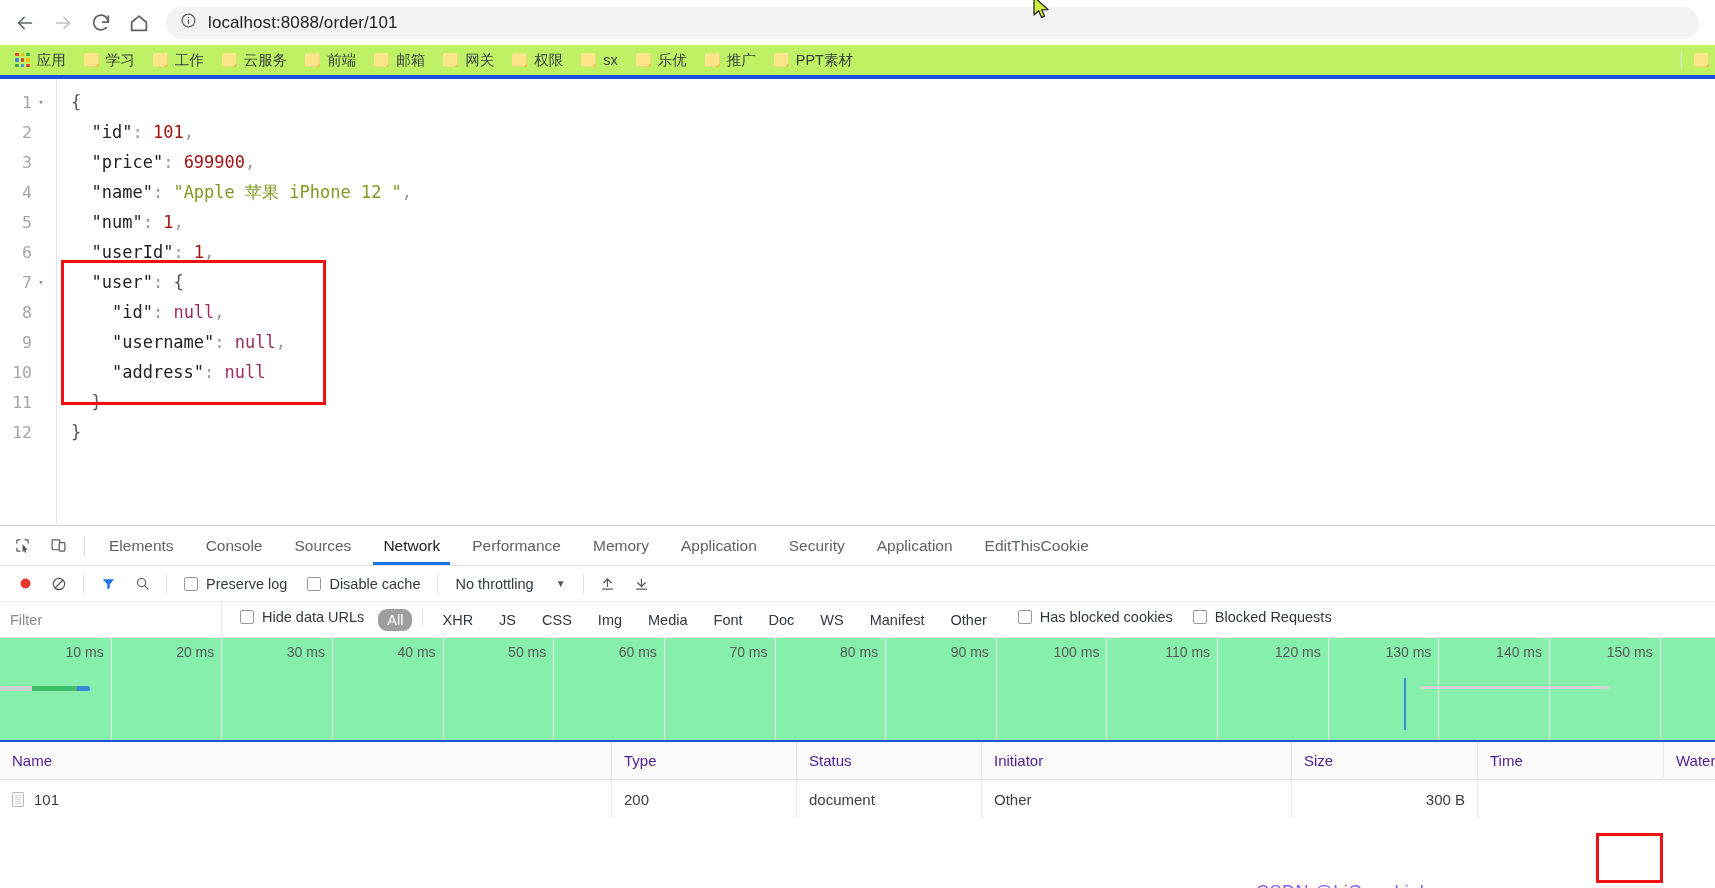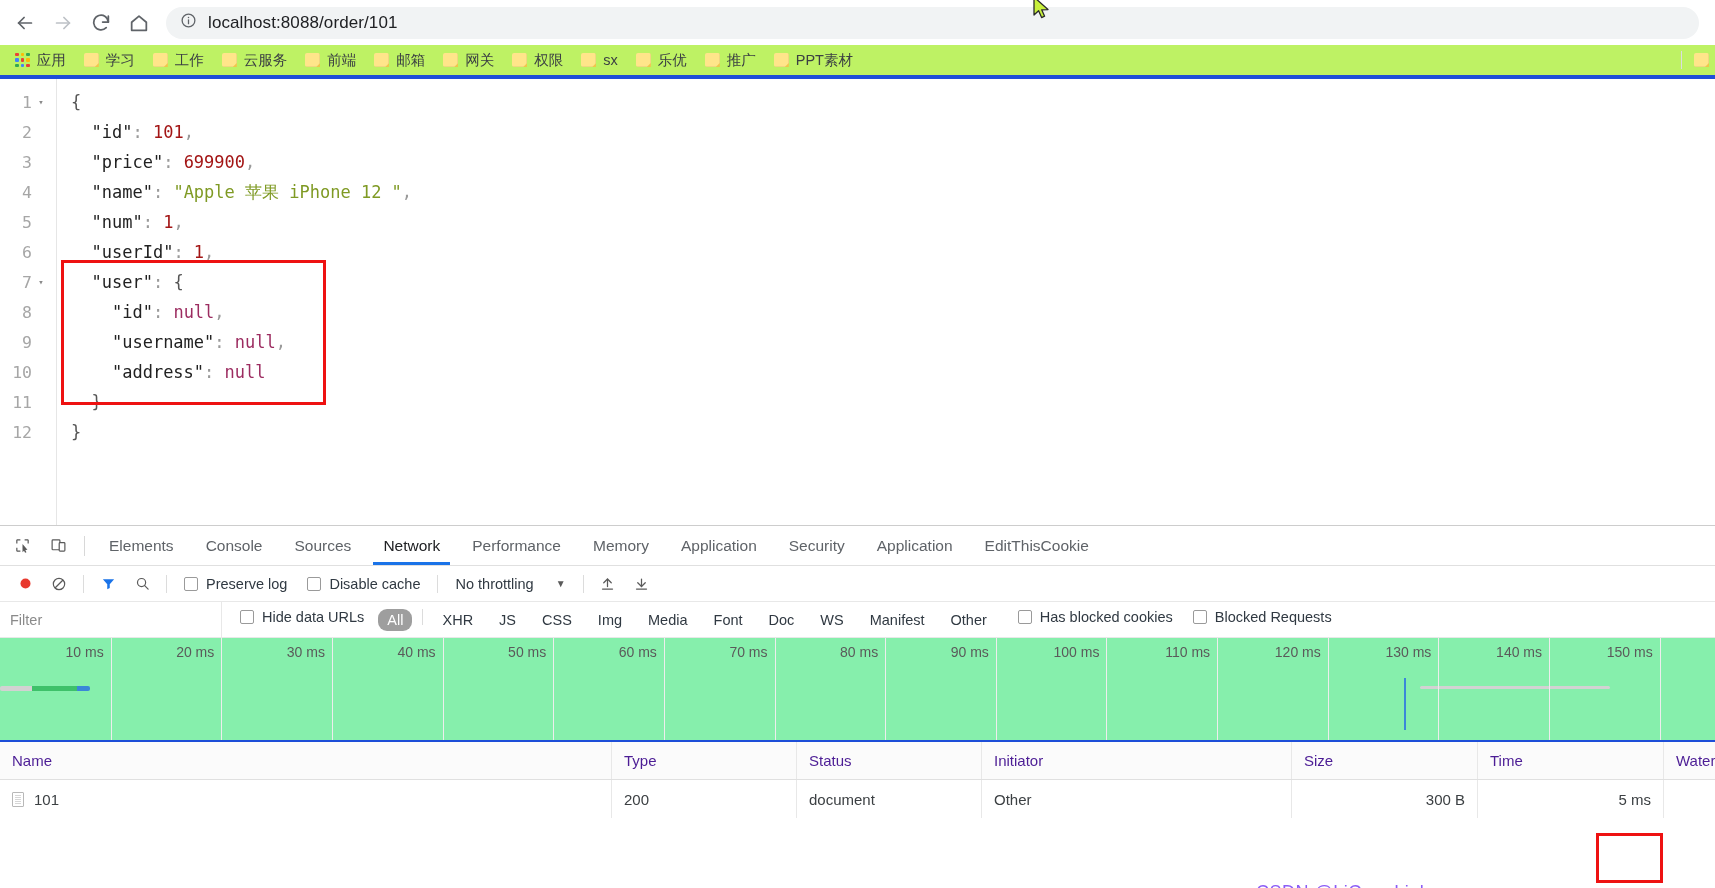--- a/index.html
+++ b/index.html
@@ -599,21 +599,20 @@
       </div>
       <div class="tr row">
         <div class="td c-name">
           <span class="doc-ico"></span>
           <span>101</span>
         </div>
         <div class="td c-status">200</div>
         <div class="td c-type">document</div>
         <div class="td c-init">Other</div>
         <div class="td c-size num">300 B</div>
-        <div class="td c-time num">5 ms</div>
         <div class="td c-water"></div>
       </div>
     </div>
   </div>
 
   <span class="watermark" style="left:1256px; top:855px;">CSDN @LiGuanLink</span>
 
   <div class="red-annot" style="left:1596px; top:833px; width:67px; height:50px;"></div>
 
   <span class="cursor-arrow" style="left:1032px; top:-4px;">

